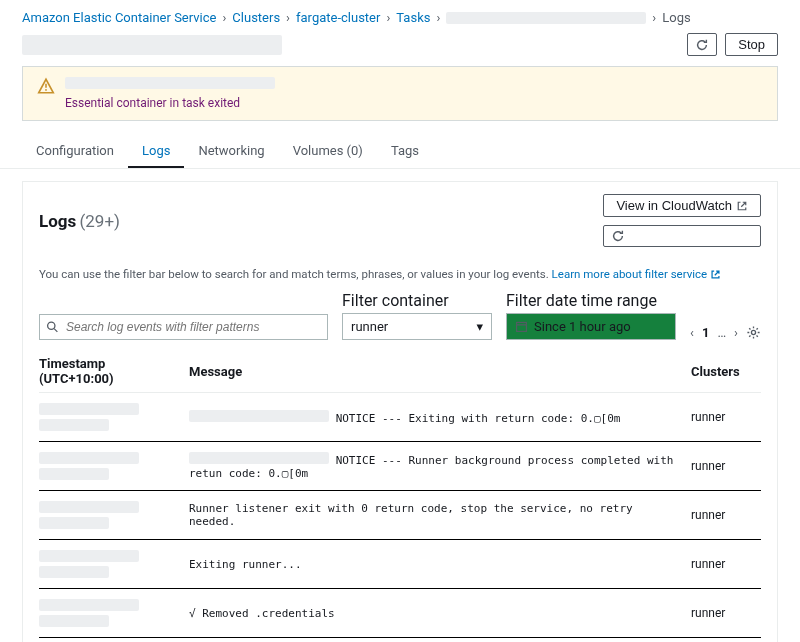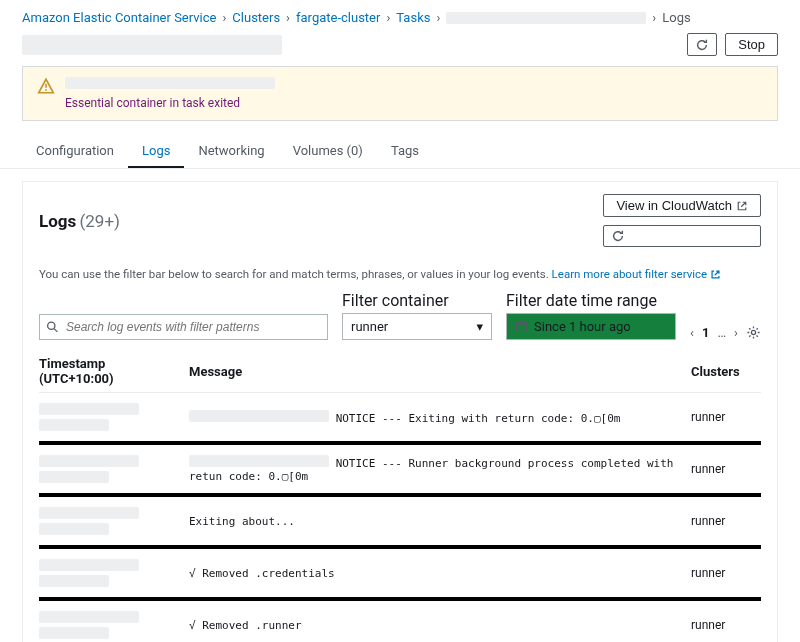--- a/index.html
+++ b/index.html
@@ -46,21 +46,21 @@
 .datebox { border: 1px solid #aab7b8; padding: 5px 8px; min-width: 170px; font-size: 13px; display: flex; gap: 6px; align-items: center; cursor: pointer; background: #15803d; }
 .pager { display: flex; align-items: center; gap: 8px; color: #545b64; }
 .pager .pg { font-weight: 700; color: #16191f; }
 .gear { cursor: pointer; }
 
 
 .tbl { width: 100%; border-collapse: collapse; }
 .tbl th { text-align: left; font-size: 13px; font-weight: 700; padding: 6px 8px 6px 0; border-bottom: 1px solid #eaeded; }
 .tbl th.ts { width: 150px; }
 .tbl th.ct { width: 70px; text-align: left; }
-.tbl td { font-size: 11.5px; padding: 10px 8px 10px 0; border-bottom: 4px solid #000000; vertical-align: middle; }
+.tbl td { font-size: 11.5px; padding: 10px 8px 10px 0; border-bottom: 1px solid #000000; vertical-align: middle; }
 .tbl td.msg { font-family: Menlo, Consolas, monospace; font-size: 11px; color: #16191f; }
 .tbl td.ct { text-align: left; font-size: 12px; }
 
 
 .blur { background: #eceef0; color: transparent; border-radius: 2px; display: inline-block; height: 12px; }
 .blur.w1 { width: 100px; }
 .blur.w2 { width: 140px; }
 .blur.ws { width: 70px; }
 .blur.wt { width: 200px; }
 .stack { display: flex; flex-direction: column; gap: 4px; }
@@ -218,21 +218,31 @@
           <td class="msg"><span class="blur w2"></span> <span>NOTICE --- Runner background process completed with retun code: 0.▢[0m</span></td>
           <td class="ct">runner</td>
         </tr>
         <tr>
           <td>
             <div class="stack">
               <span class="blur w1"></span>
               <span class="blur ws"></span>
             </div>
           </td>
-          <td class="msg"><span>Exiting about...</span></td>
+          <td class="msg"><span>Runner listener exit with 0 return code, stop the service, no retry needed.</span></td>
+          <td class="ct">runner</td>
+        </tr>
+        <tr>
+          <td>
+            <div class="stack">
+              <span class="blur w1"></span>
+              <span class="blur ws"></span>
+            </div>
+          </td>
+          <td class="msg"><span>Exiting runner...</span></td>
           <td class="ct">runner</td>
         </tr>
         <tr>
           <td>
             <div class="stack">
               <span class="blur w1"></span>
               <span class="blur ws"></span>
             </div>
           </td>
           <td class="msg"><span>√ Removed .credentials</span></td>

